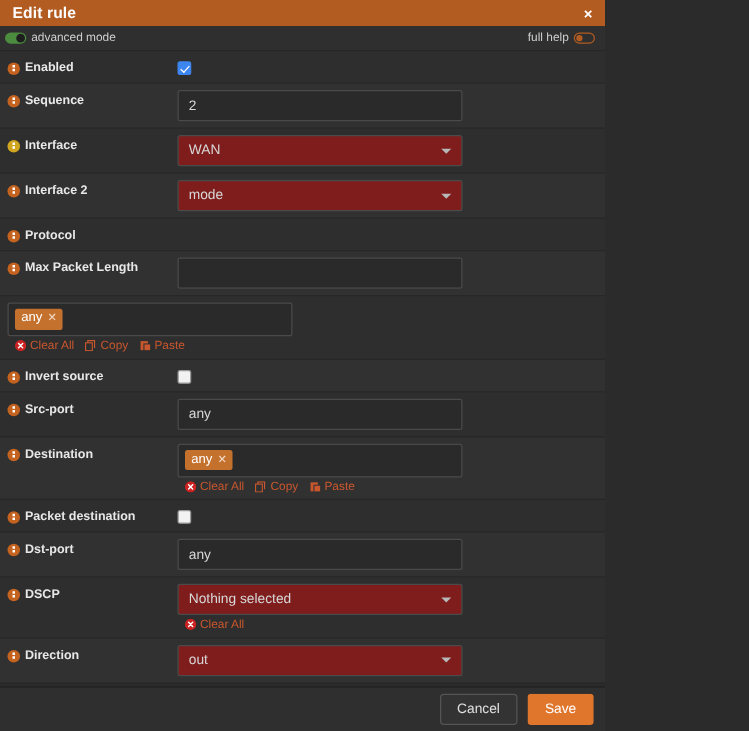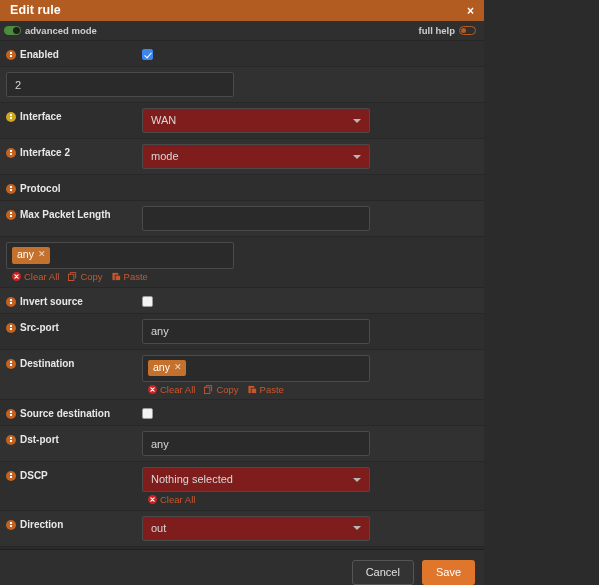--- a/index.html
+++ b/index.html
@@ -55,21 +55,20 @@
     align-items: center;
     justify-content: space-between;
     padding: 0 8px 0 4px;
     flex: 0 0 auto;
   }
   .modegroup { display: flex; align-items: center; gap: 4px; }
   .modegroup .lbl {
     font-size: 9.5px;
     color: #cfcfcf;
     line-height: 1;
-    font-weight: bold;
   }
   .toggle {
     width: 17px; height: 9px;
     border-radius: 5px;
     position: relative;
     display: inline-block;
     flex: 0 0 auto;
     cursor: pointer;
   }
   .toggle.on { background: #4c8c3f; }
@@ -274,21 +273,21 @@
   }
   .act svg { display: block; }
 
   
   .footer {
     height: 36px;
     flex: 0 0 auto;
     background: #2f2f2f;
     border-top: 1px solid #1f1f1f;
     display: flex;
-    align-items: flex-end;
+    align-items: center;
     justify-content: flex-end;
     gap: 8px;
     padding: 0 9px;
   }
   .btn {
     font-size: 11px;
     border-radius: 3px;
     padding: 5px 13px 6px 13px;
     cursor: pointer;
     line-height: 1.1;
@@ -332,20 +331,24 @@
       <div class="lbl-cell">
         <span class="info"></span>
         <span class="lbl-text">Enabled</span>
       </div>
       <div class="ctl-cell">
         <span class="checkbox checked"></span>
       </div>
     </div>
 
     <div class="row even">
+      <div class="lbl-cell">
+        <span class="info"></span>
+        <span class="lbl-text">Sequence</span>
+      </div>
       <div class="ctl-cell">
         <input class="field" type="text" value="2" style="">
       </div>
     </div>
 
     <div class="row odd">
       <div class="lbl-cell">
         <span class="info warn"></span>
         <span class="lbl-text">Interface</span>
       </div>
@@ -475,21 +478,21 @@
             </svg>
             <span>Paste</span>
           </span>
         </div>
       </div>
     </div>
 
     <div class="row odd">
       <div class="lbl-cell">
         <span class="info"></span>
-        <span class="lbl-text">Source destination</span>
+        <span class="lbl-text">Packet destination</span>
       </div>
       <div class="ctl-cell">
         <span class="checkbox unchecked"></span>
       </div>
     </div>
 
     <div class="row even">
       <div class="lbl-cell">
         <span class="info"></span>
         <span class="lbl-text">Dst-port</span>

